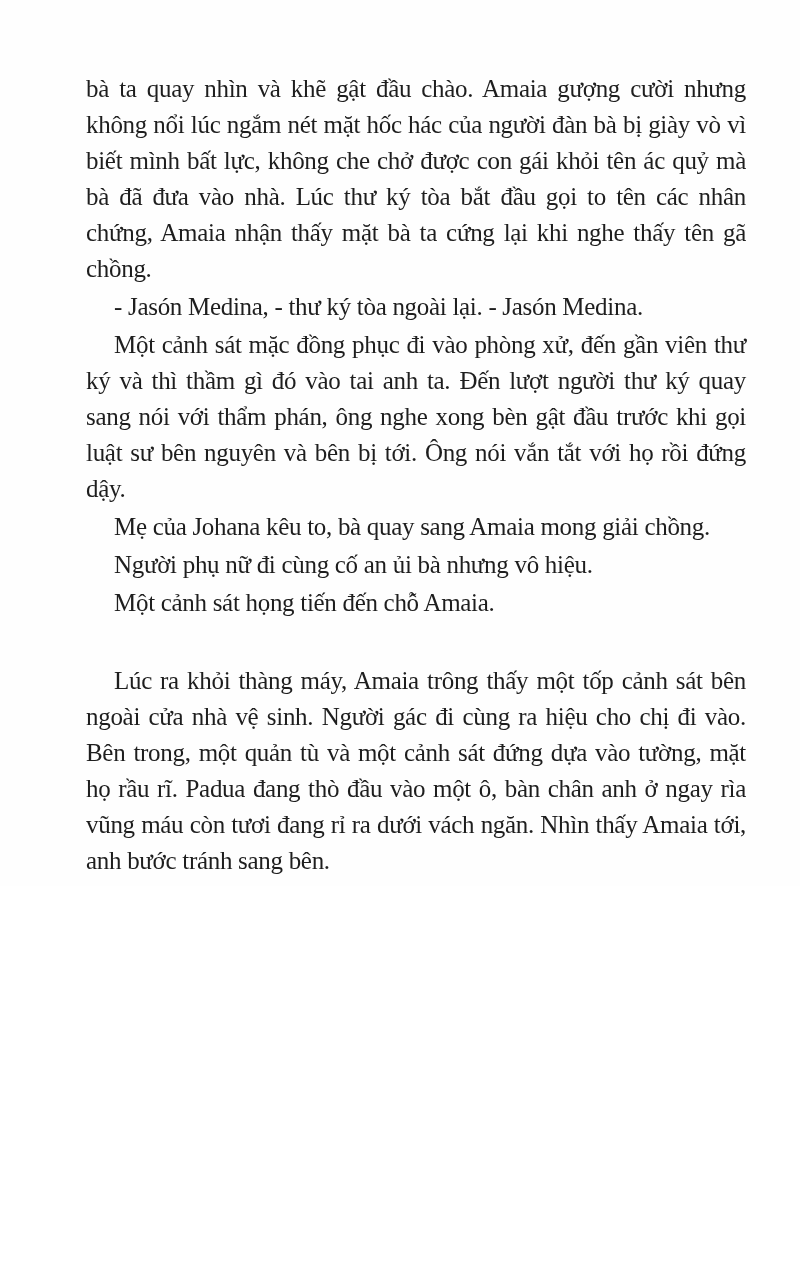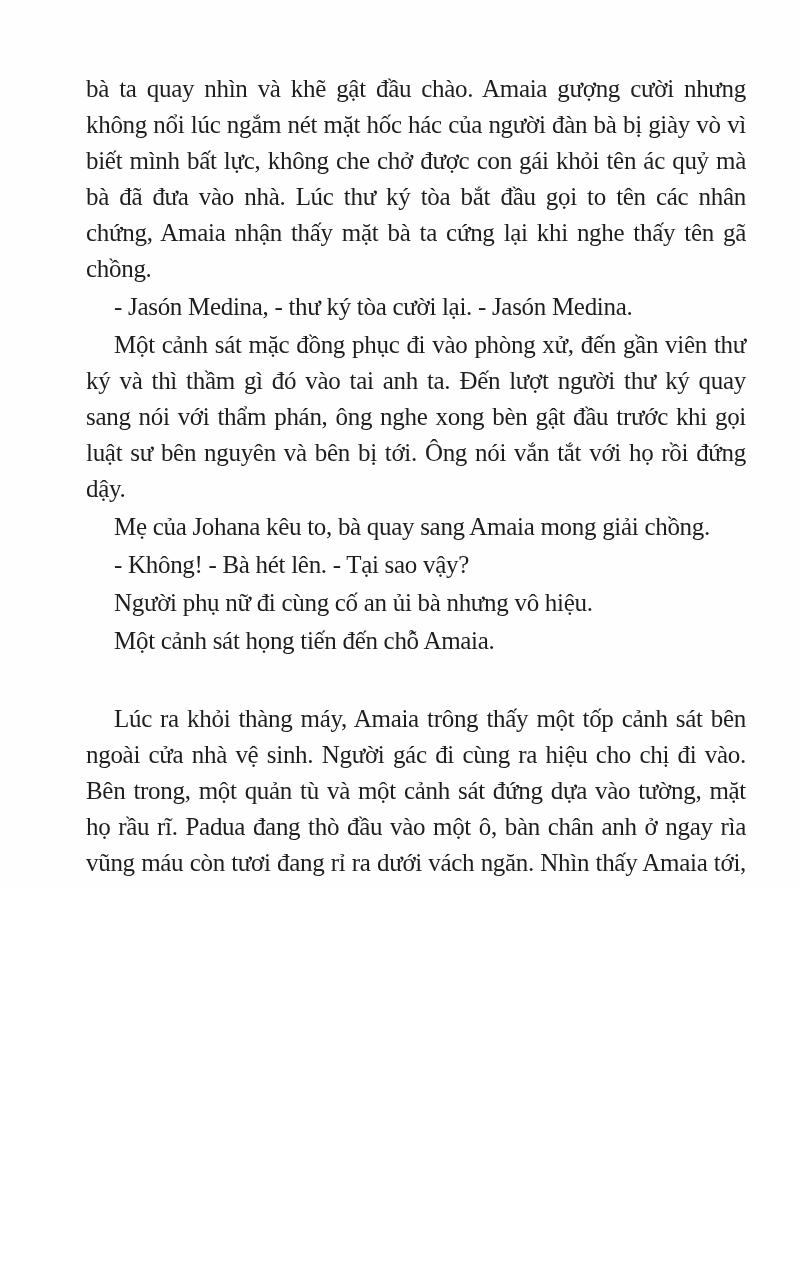--- a/index.html
+++ b/index.html
@@ -62,24 +62,23 @@
     color: #8b5cf6;
   }
 </style>
 </head>
 <body>
 
 <div class="page">
 
   <div class="text-block">
     <p>bà ta quay nhìn và khẽ gật đầu chào. Amaia gượng cười nhưng không nổi lúc ngắm nét mặt hốc hác của người đàn bà bị giày vò vì biết mình bất lực, không che chở được con gái khỏi tên ác quỷ mà bà đã đưa vào nhà. Lúc thư ký tòa bắt đầu gọi to tên các nhân chứng, Amaia nhận thấy mặt bà ta cứng lại khi nghe thấy tên gã chồng.</p>
-    <p class="indent">- Jasón Medina, - thư ký tòa cười lại. - Jasón Medina.</p>
+    <p class="indent">- Jasón Medina, - thư ký tòa ngoài lại. - Jasón Medina.</p>
     <p class="indent">Một cảnh sát mặc đồng phục đi vào phòng xử, đến gần viên thư ký và thì thầm gì đó vào tai anh ta. Đến lượt người thư ký quay sang nói với thẩm phán, ông nghe xong bèn gật đầu trước khi gọi luật sư bên nguyên và bên bị tới. Ông nói vắn tắt với họ rồi đứng dậy.</p>
     <p class="indent">Mẹ của Johana kêu to, bà quay sang Amaia mong giải chồng.</p>
-    <p class="indent">- Không! - Bà hét lên. - Tại sao vậy?</p>
     <p class="indent">Người phụ nữ đi cùng cố an ủi bà nhưng vô hiệu.</p>
     <p class="indent">Một cảnh sát họng tiến đến chỗ Amaia.</p>
     <p class="indent scene-break">Lúc ra khỏi thàng máy, Amaia trông thấy một tốp cảnh sát bên ngoài cửa nhà vệ sinh. Người gác đi cùng ra hiệu cho chị đi vào. Bên trong, một quản tù và một cảnh sát đứng dựa vào tường, mặt họ rầu rĩ. Padua đang thò đầu vào một ô, bàn chân anh ở ngay rìa vũng máu còn tươi đang rỉ ra dưới vách ngăn. Nhìn thấy Amaia tới, anh bước tránh sang bên.</p>
   </div>
 
   <div class="footer">
     <span class="page-num">10</span>
     <span class="marker">▸</span>
     <span class="author">DOLORES REDONDO</span>
   </div>

